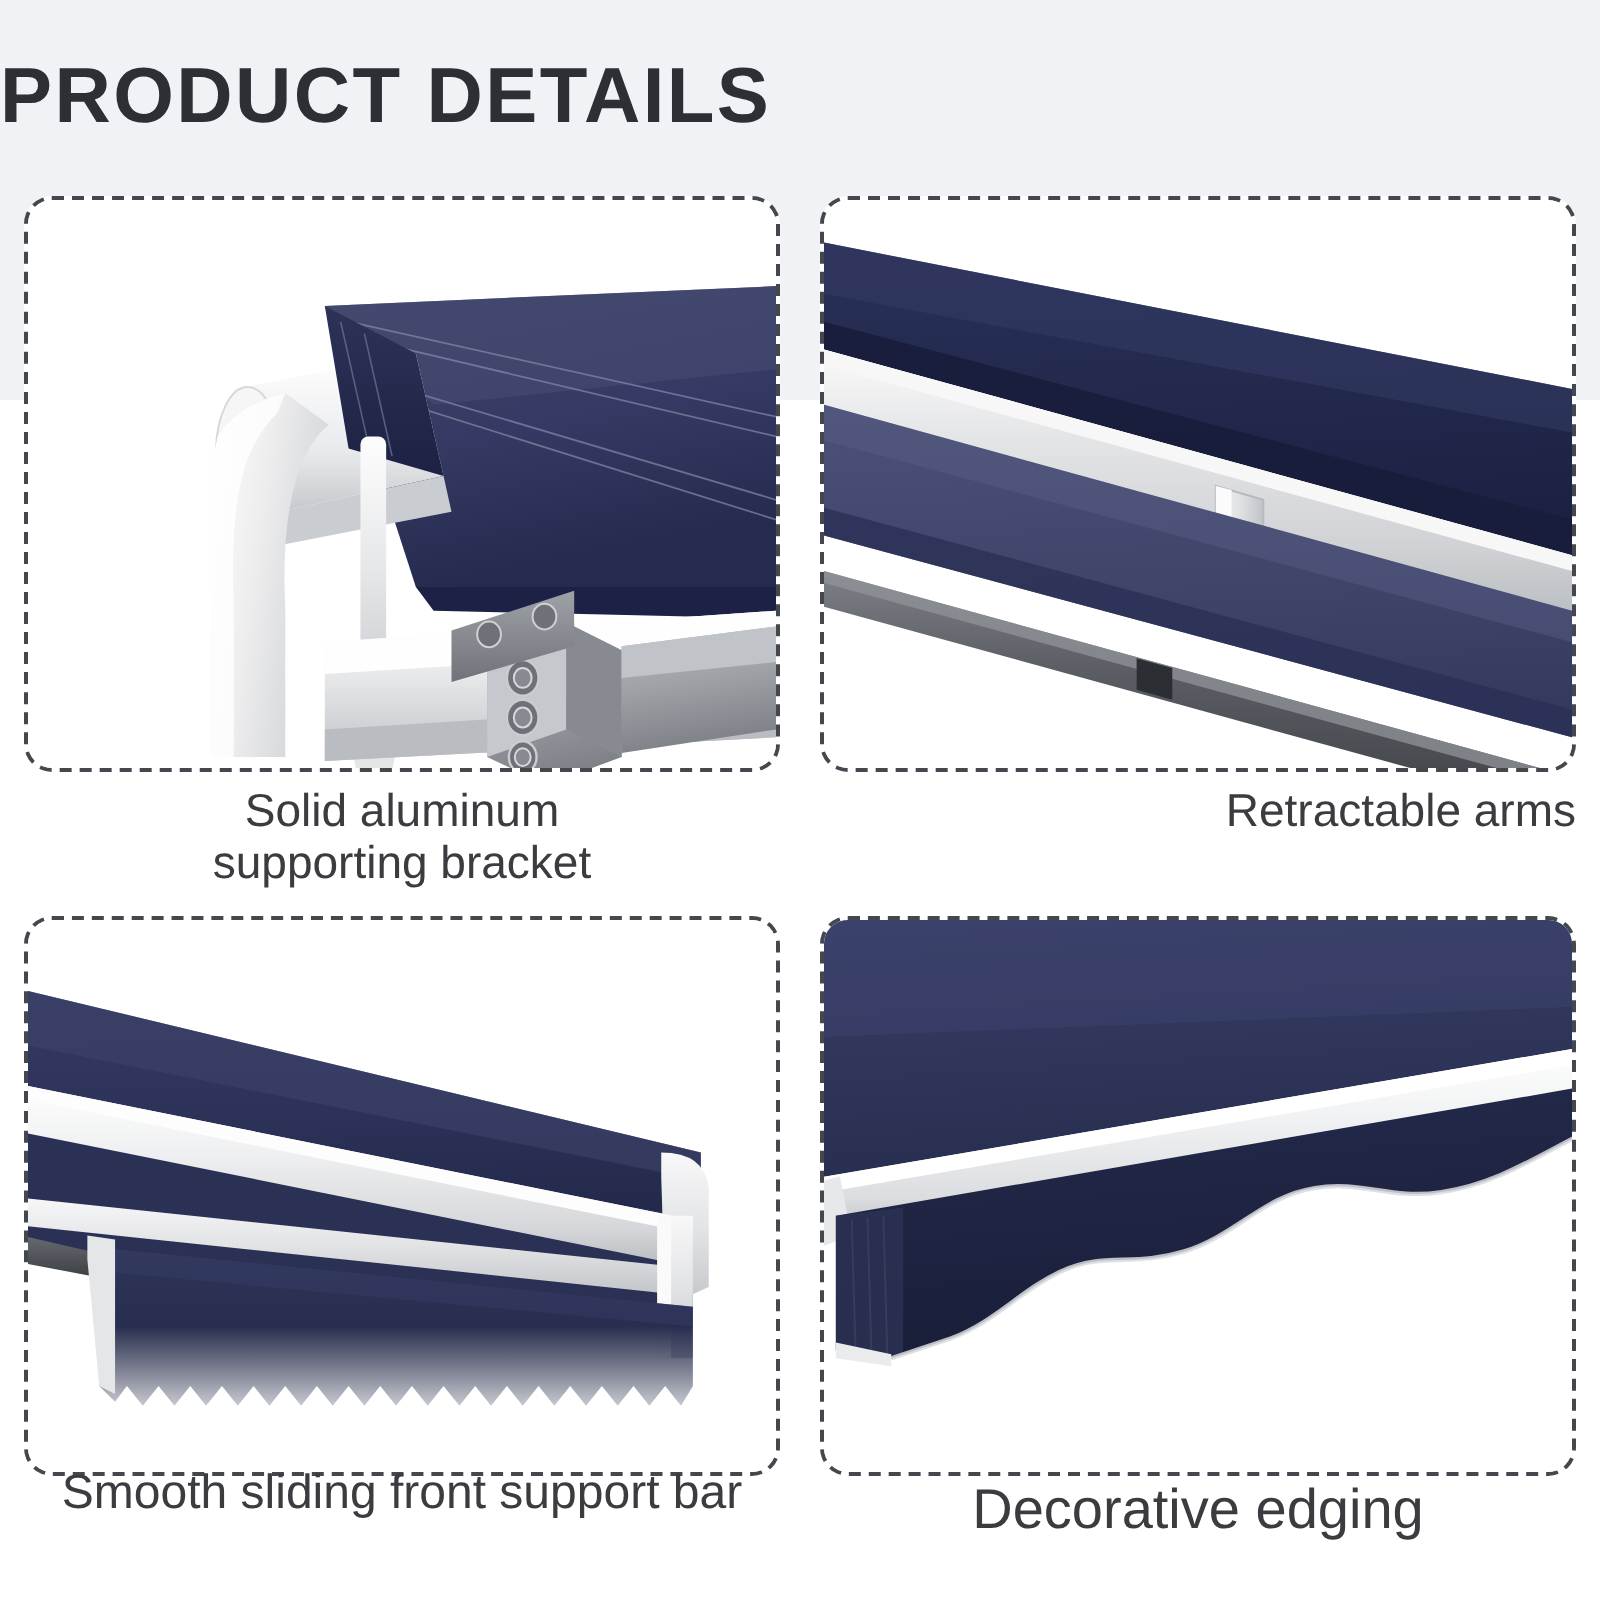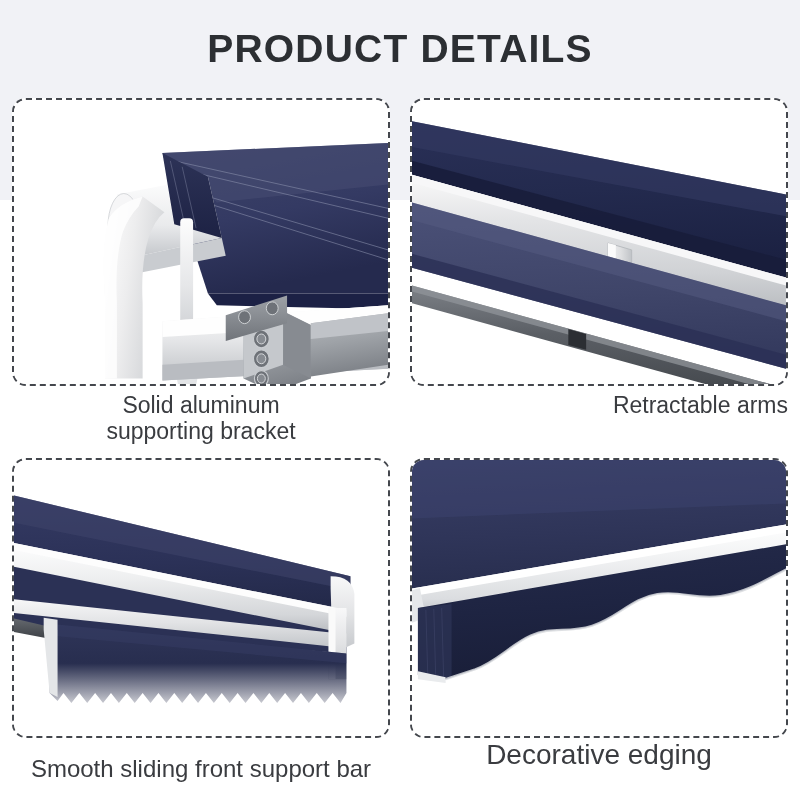--- a/index.html
+++ b/index.html
@@ -11,21 +11,20 @@
     overflow:hidden;
   }
 
   
   #header-band{
     position:absolute; left:0; top:0; width:800px; height:200px;
     background:#f1f2f6;
   }
   #page-title{
     position:absolute; left:0; top:27px; width:800px;
-    text-align:center;
     font-size:39px;
     font-weight:bold;
     letter-spacing:1.2px;
     color:#2c2f33;
     font-family:"Liberation Sans", sans-serif;
   }
 
   
   .panel{
     position:absolute;
@@ -46,21 +45,21 @@
     position:absolute;
     text-align:center;
     color:#3a3c40;
     font-size:23px;
     line-height:26px;
     font-family:"Liberation Sans", sans-serif;
     white-space:pre-line;
   }
   #caption-bracket   { left:12px;  top:392px; width:378px; }
   #caption-arms      { left:410px; top:392px; width:378px;text-align:right; }
-  #caption-supportbar{ left:2px;   top:756px; width:398px; font-size:24px; }
+  #caption-supportbar{ left:2px;   top:734px; width:398px; font-size:24px; }
   #caption-edging    { left:410px; top:742px; width:378px; font-size:28px; }
 </style>
 </head>
 <body>
 
 <div id="header-band"></div>
 <div id="page-title">PRODUCT DETAILS</div>
 
 <div class="panel" id="panel-bracket">
   <svg class="art" viewBox="0 0 378 288" preserveAspectRatio="xMidYMid slice">

